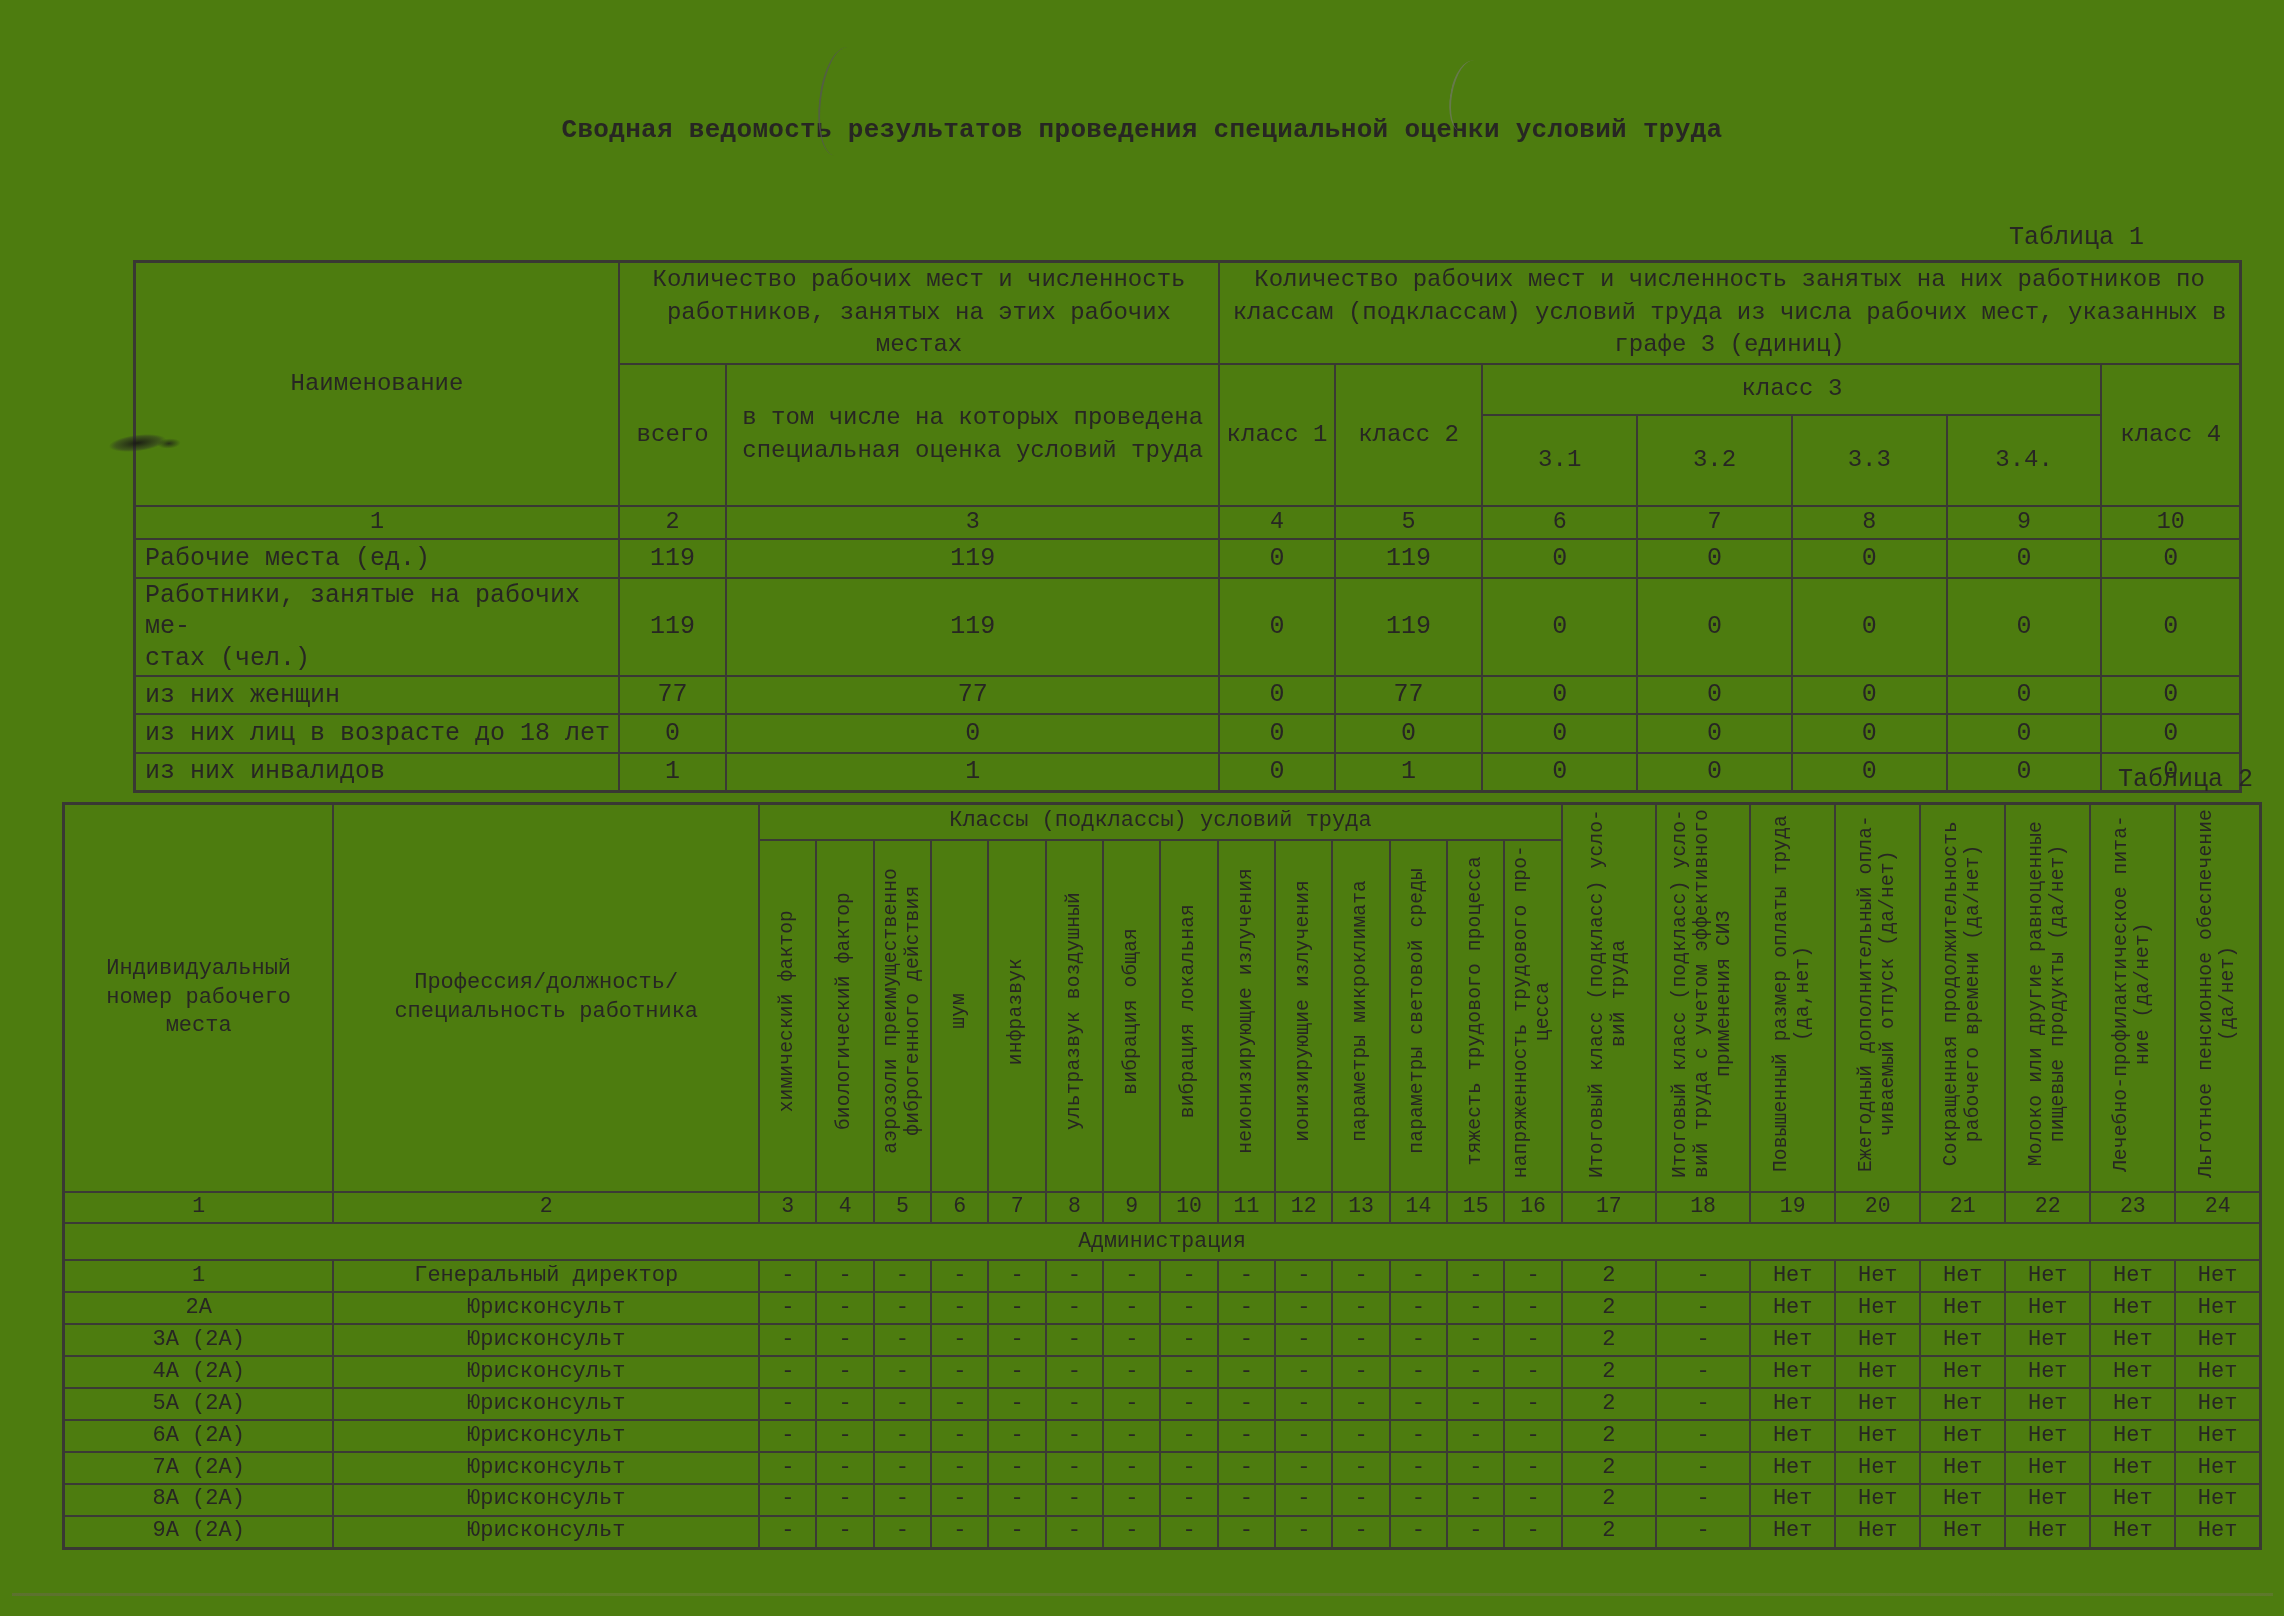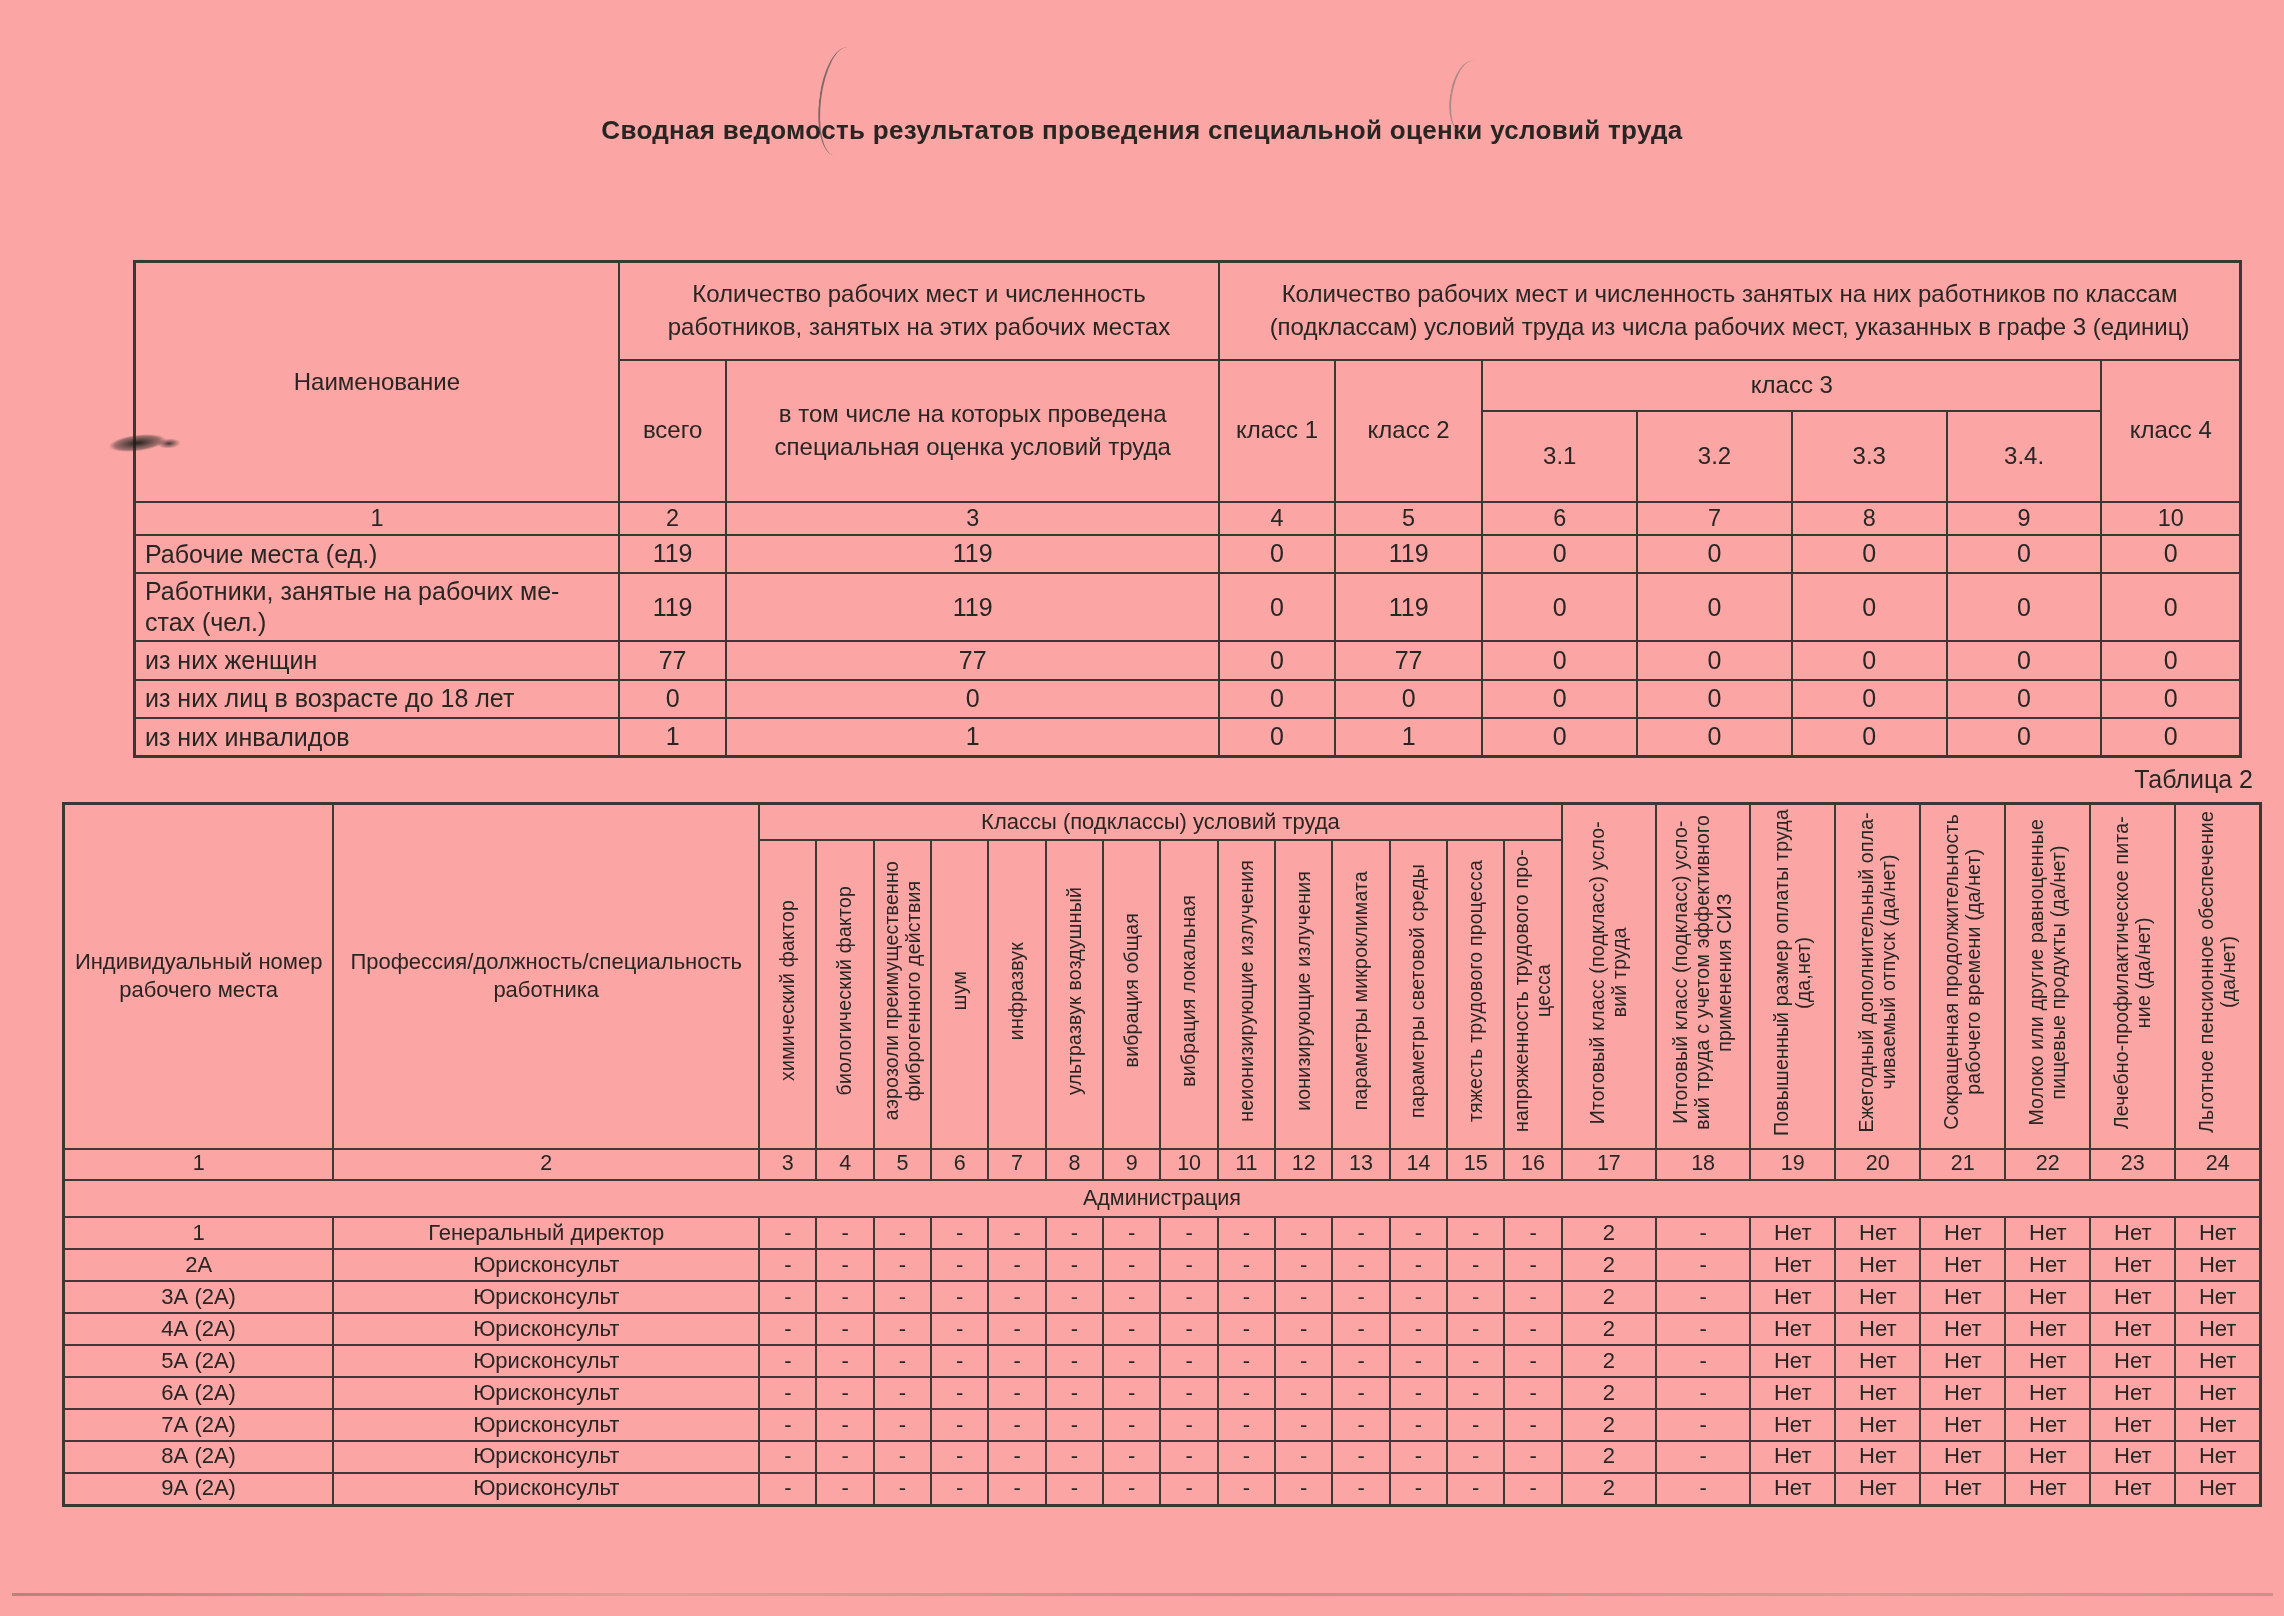--- a/index.html
+++ b/index.html
@@ -1,19 +1,19 @@
 <!DOCTYPE html>
 <html style="font-size:10.4px"><head>
 <meta charset="utf-8">
 <style>
   html,body{margin:0;padding:0;background:#e9e8e4;}
   .page{
     position:relative;width:2284px;height:1617px;overflow:hidden;
-    background:#fca5a5;
-    font-family:Liberation Sans, sans-serif;
+    background:#4d7c0f;
+    font-family:Liberation Mono, monospace;
     color:#272623;
   }
   .doc-title{
     position:absolute;top:115px;left:0;width:100%;
     text-align:center;font-size:26px;font-weight:bold;letter-spacing:0.3px;
   }
   .org-line{
     position:absolute;top:200px;left:148px;font-size:26px;white-space:nowrap;
   }
   .org-name{
@@ -100,20 +100,21 @@
   }
 </style>
 </head>
 <body>
 
 <div class="page">
 
   <div class="doc-title">Сводная ведомость результатов проведения специальной оценки условий труда</div>
 
 
+  <div class="tbl-caption" id="t1cap">Таблица 1</div>
 
   <table id="table1">
     <colgroup>
       <col style="width:23%">
         <col style="width:5.1%">
         <col style="width:23.4%">
       <col style="width:5.5%">
         <col style="width:7%">
       <col style="width:7.35%">
         <col style="width:7.35%">

